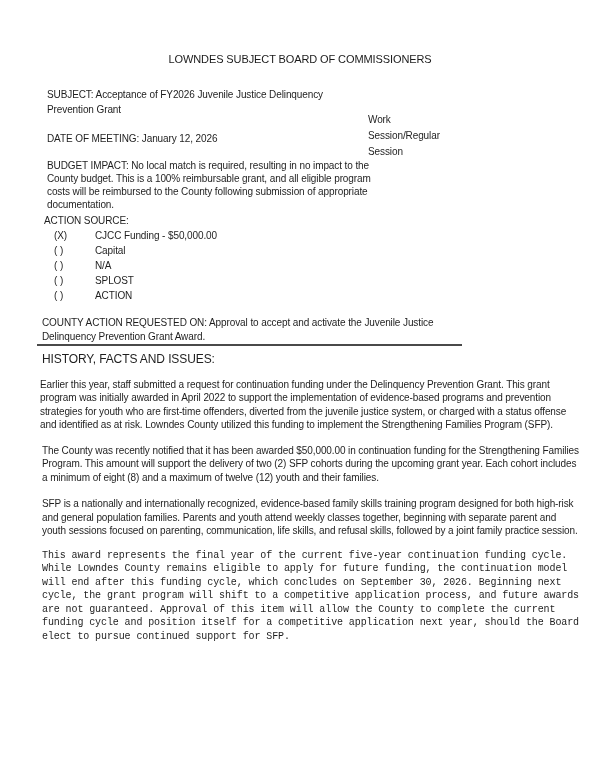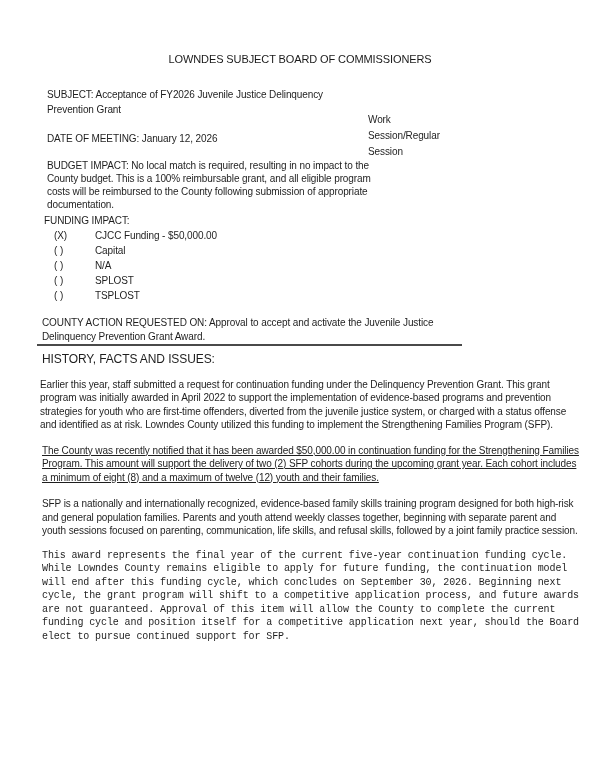--- a/index.html
+++ b/index.html
@@ -89,63 +89,63 @@
     line-height: 13.5px;
   }
   .history p {
     margin: 0 0 0 42px;
     width: 540px;
     font-size: 10px;
     line-height: 13.5px;
     text-align: left;
   }
   .history p.p1 { margin-top: 11px; margin-left: 40px; }
-  .history p.p2 { margin-top: 12px; text-decoration: underline; }
+  .history p.p2 { margin-top: 12px; }
   .history p.p3 { margin-top: 13px; }
   .history p.p4 { margin-top: 11px; font-family: Liberation Mono, monospace; }
 </style>
 </head>
 <body>
 
 <div class="page">
 
   <div class="doc-title">
     <div>LOWNDES SUBJECT BOARD OF COMMISSIONERS</div>
   </div>
 
   <div class="subject">SUBJECT: Acceptance of FY2026 Juvenile Justice Delinquency Prevention Grant</div>
 
   <div class="meeting-type">Work Session/Regular Session</div>
 
   <div class="date-line">DATE OF MEETING: January 12, 2026</div>
 
   <div class="budget">BUDGET IMPACT: No local match is required, resulting in no impact to the County budget. This is a 100% reimbursable grant, and all eligible program costs will be reimbursed to the County following submission of appropriate documentation.</div>
 
-  <div class="funding-label">FUNDING IMPACT:</div>
+  <div class="funding-label">ACTION SOURCE:</div>
 
   <div class="funding-options">
     <div class="funding-option">
       <span class="mark">(X)</span>
       <span class="opt-label">CJCC Funding - $50,000.00</span>
     </div>
     <div class="funding-option">
       <span class="mark">( )</span>
       <span class="opt-label">Capital</span>
     </div>
     <div class="funding-option">
       <span class="mark">( )</span>
       <span class="opt-label">N/A</span>
     </div>
     <div class="funding-option">
       <span class="mark">( )</span>
       <span class="opt-label">SPLOST</span>
     </div>
     <div class="funding-option">
       <span class="mark">( )</span>
-      <span class="opt-label">TSPLOST</span>
+      <span class="opt-label">ACTION</span>
     </div>
   </div>
 
   <div class="county-action">COUNTY ACTION REQUESTED ON: Approval to accept and activate the Juvenile Justice Delinquency Prevention Grant Award.</div>
 
   <div class="rule"></div>
 
   <div class="history">
     <div class="history-heading">HISTORY, FACTS AND ISSUES:</div>
     <p class="p1">Earlier this year, staff submitted a request for continuation funding under the Delinquency Prevention Grant. This grant program was initially awarded in April 2022 to support the implementation of evidence-based programs and prevention strategies for youth who are first-time offenders, diverted from the juvenile justice system, or charged with a status offense and identified as at risk. Lowndes County utilized this funding to implement the Strengthening Families Program (SFP).</p>

